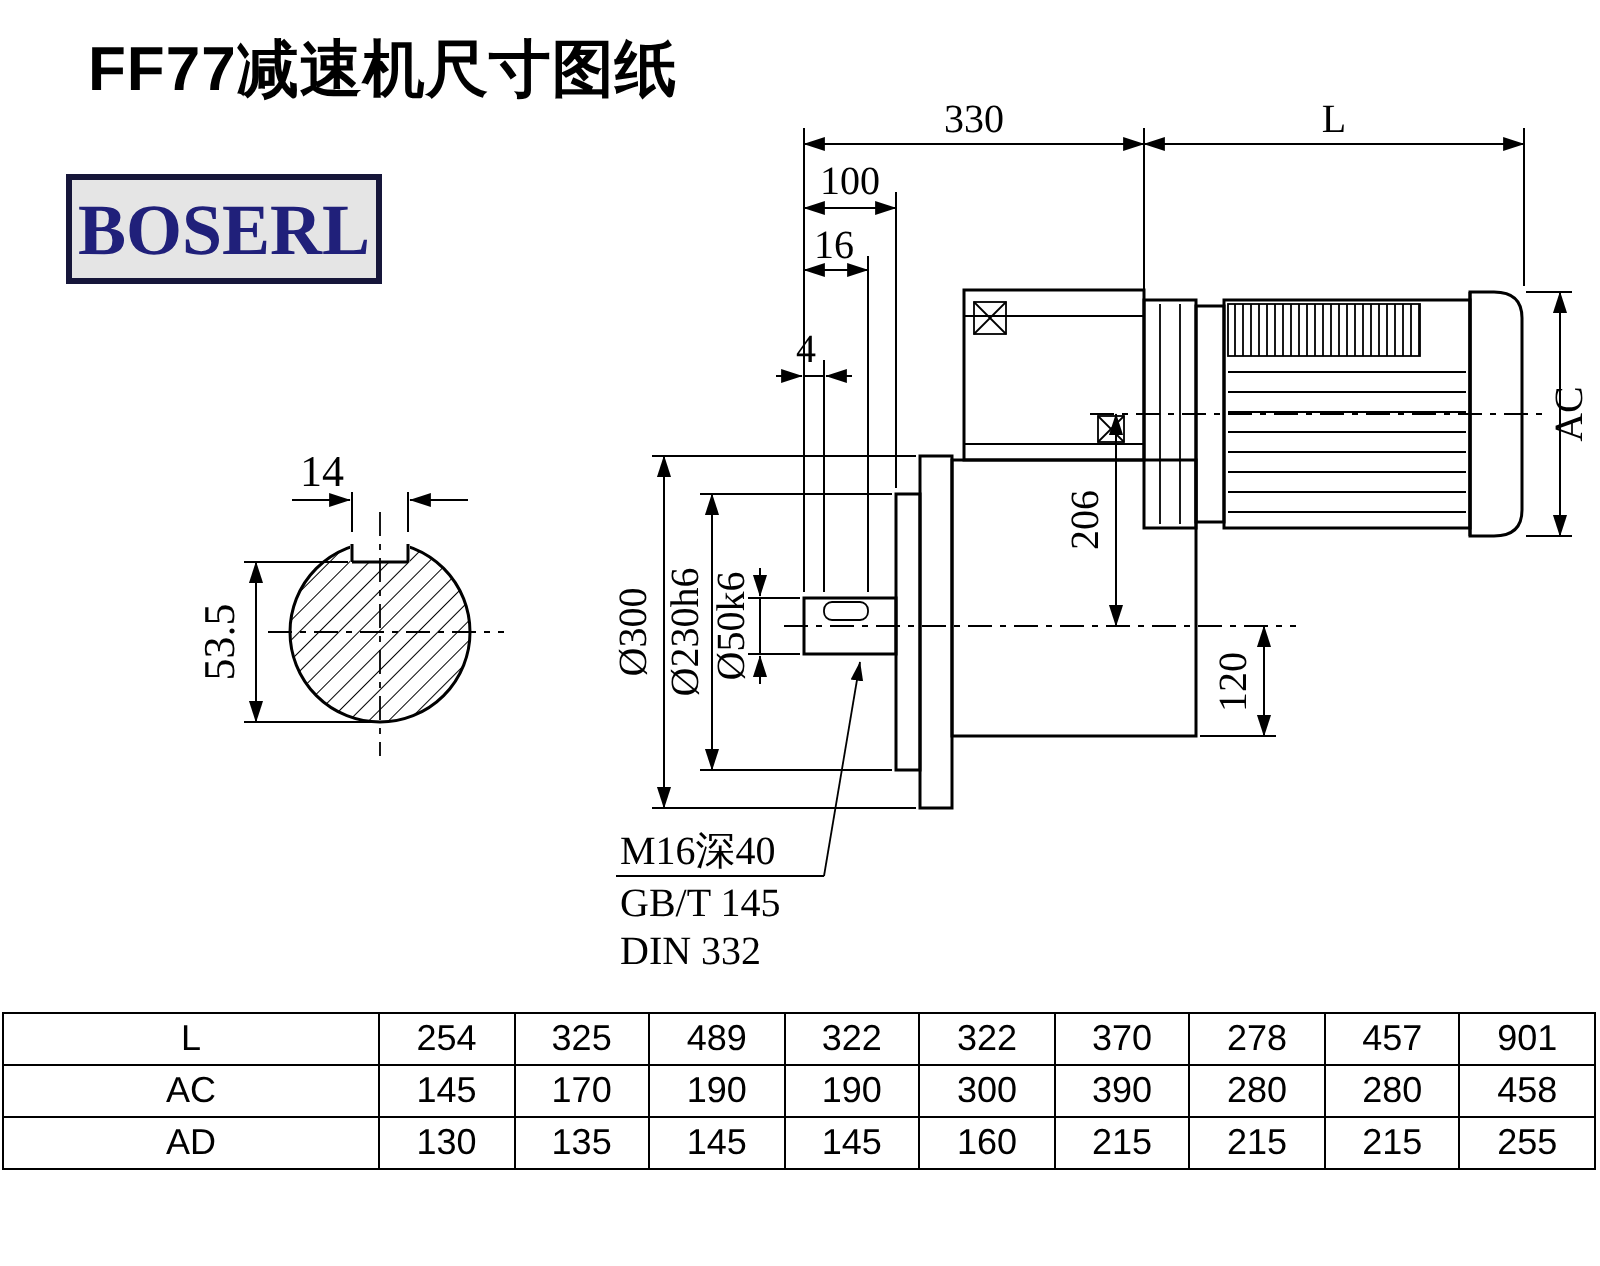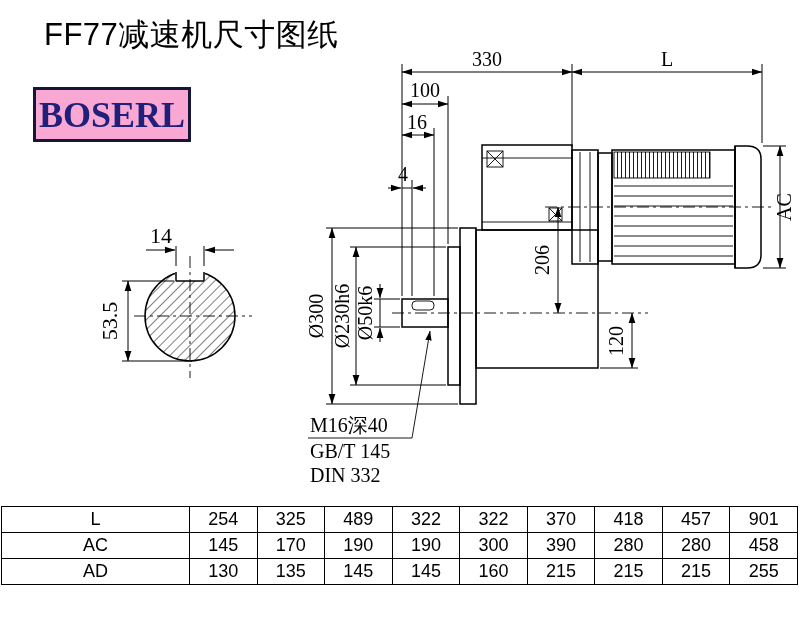--- a/index.html
+++ b/index.html
@@ -1,18 +1,18 @@
 <!DOCTYPE html>
 <html><head>
 <meta charset="utf-8">
 <style>
   html,body{margin:0;padding:0}
   body{width:800px;height:633px;background:#fff;position:relative;overflow:hidden;font-family:"Liberation Sans",sans-serif}
-  .title{position:absolute;left:44px;top:14px;font-size:31px;font-weight:normal;color:#000;letter-spacing:.5px}
-  .logo{position:absolute;left:33px;top:87px;width:152px;height:49px;border:3px solid #16163a;display:flex;align-items:center;justify-content:center;background:#f9a8d4}
+  .title{position:absolute;left:44px;top:14px;font-size:31px;font-weight:bold;color:#000;letter-spacing:.5px}
+  .logo{position:absolute;left:33px;top:87px;width:152px;height:49px;border:3px solid #16163a;display:flex;align-items:center;justify-content:center;background:#e5e5e5}
   .logo-text{font-family:"Liberation Serif",serif;font-weight:bold;font-size:36px;color:#20207a;line-height:1}
   .drawing{position:absolute;left:0;top:0}
   .ol{fill:none;stroke:#000;stroke-width:1.5}
   .thin{fill:none;stroke:#000;stroke-width:.9}
   .dim{fill:none;stroke:#000;stroke-width:1}
   .cl{fill:none;stroke:#000;stroke-width:.9;stroke-dasharray:12 4 3 4}
   .dtxt{font-family:"Liberation Serif",serif;font-size:20px;fill:#000;text-anchor:middle}
   .ntxt{font-family:"Liberation Serif",serif;font-size:20px;fill:#000;text-anchor:start}
   marker path{fill:#000}
   table.spec{position:absolute;left:1px;top:506px;width:797px;border-collapse:collapse;table-layout:fixed;text-align:center;color:#000}
@@ -179,21 +179,21 @@
     </colgroup>
   <tbody>
     <tr>
       <td>L</td>
       <td>254</td>
       <td>325</td>
       <td>489</td>
       <td>322</td>
       <td>322</td>
       <td>370</td>
-      <td>418</td>
+      <td>278</td>
       <td>457</td>
       <td>901</td>
     </tr>
     <tr>
       <td>AC</td>
       <td>145</td>
       <td>170</td>
       <td>190</td>
       <td>190</td>
       <td>300</td>

